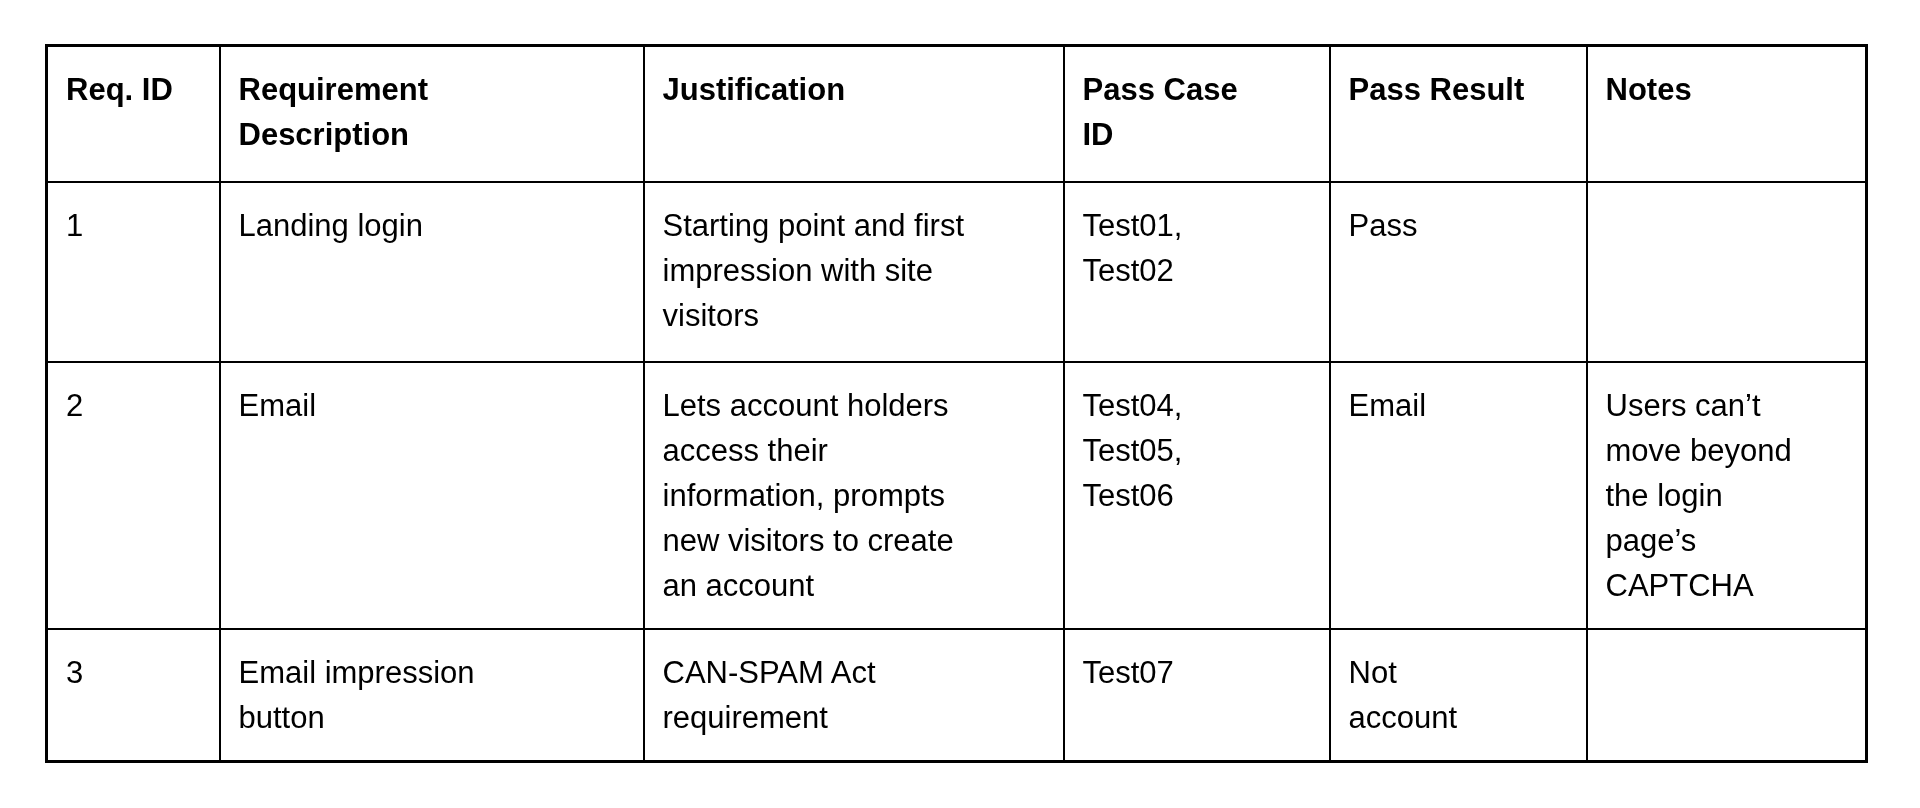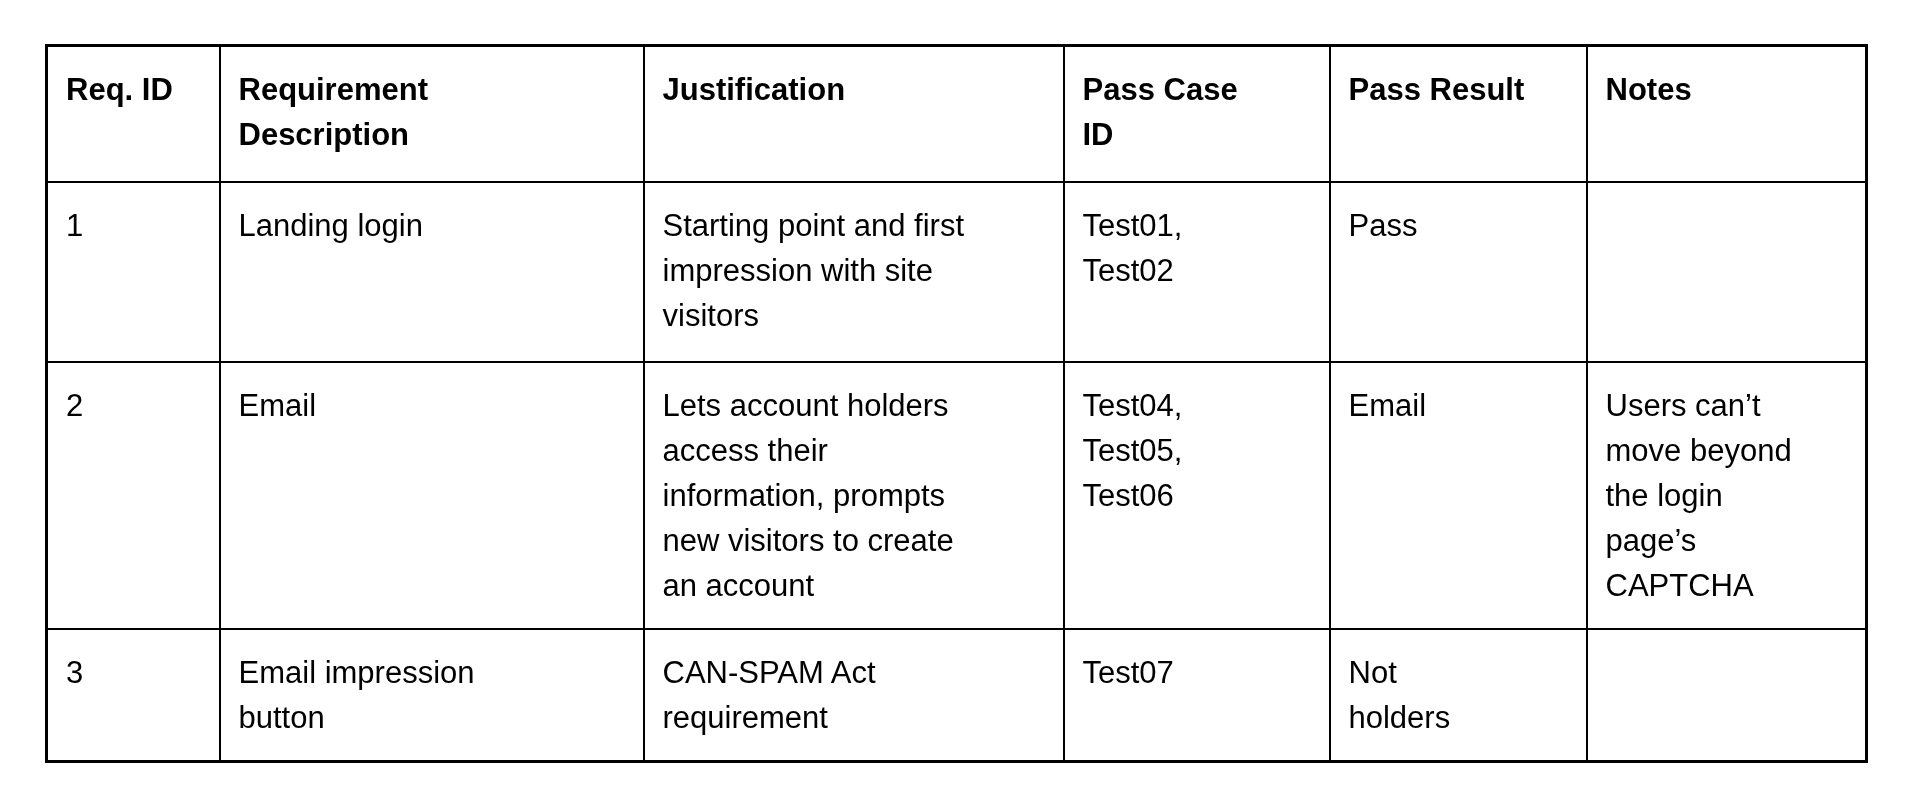--- a/index.html
+++ b/index.html
@@ -107,18 +107,18 @@
 CAPTCHA</td>
       </tr>
       <tr class="r-2">
         <td>3</td>
         <td>Email impression
 button</td>
         <td>CAN-SPAM Act
 requirement</td>
         <td>Test07</td>
         <td>Not
-holders</td>
+account</td>
         <td></td>
       </tr>
     </tbody>
   </table>
 </div>
 
 </body></html>

